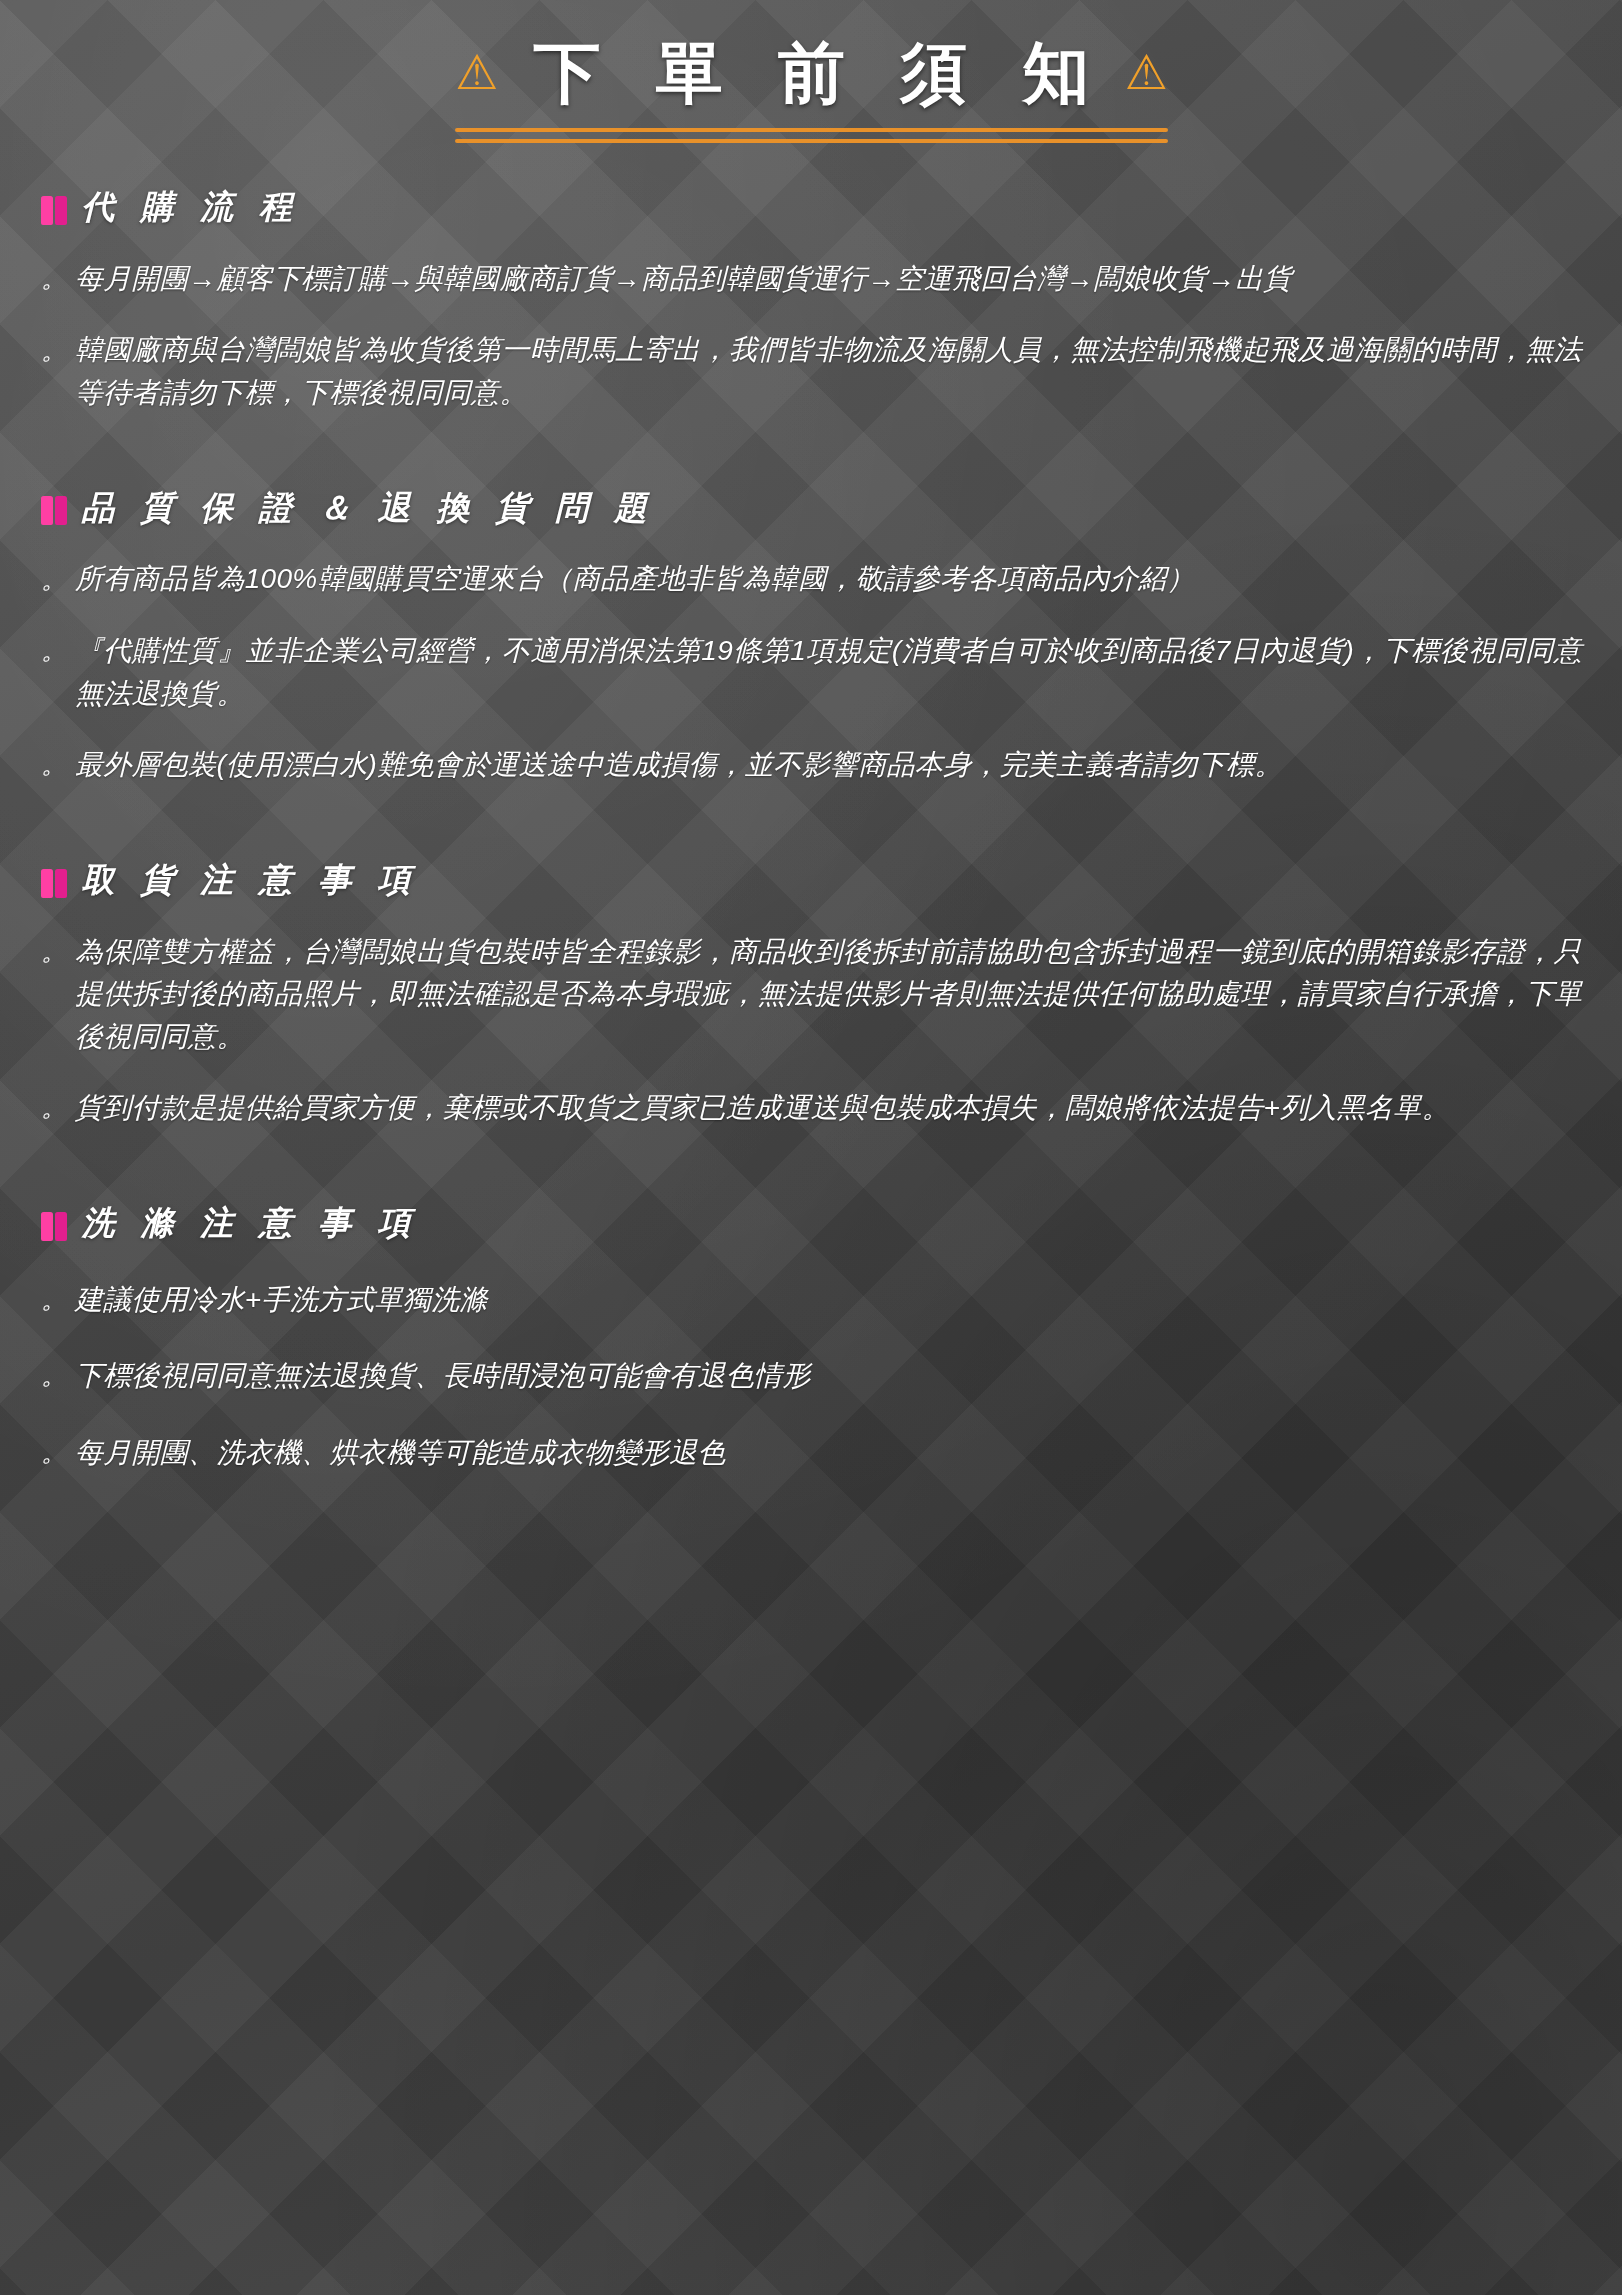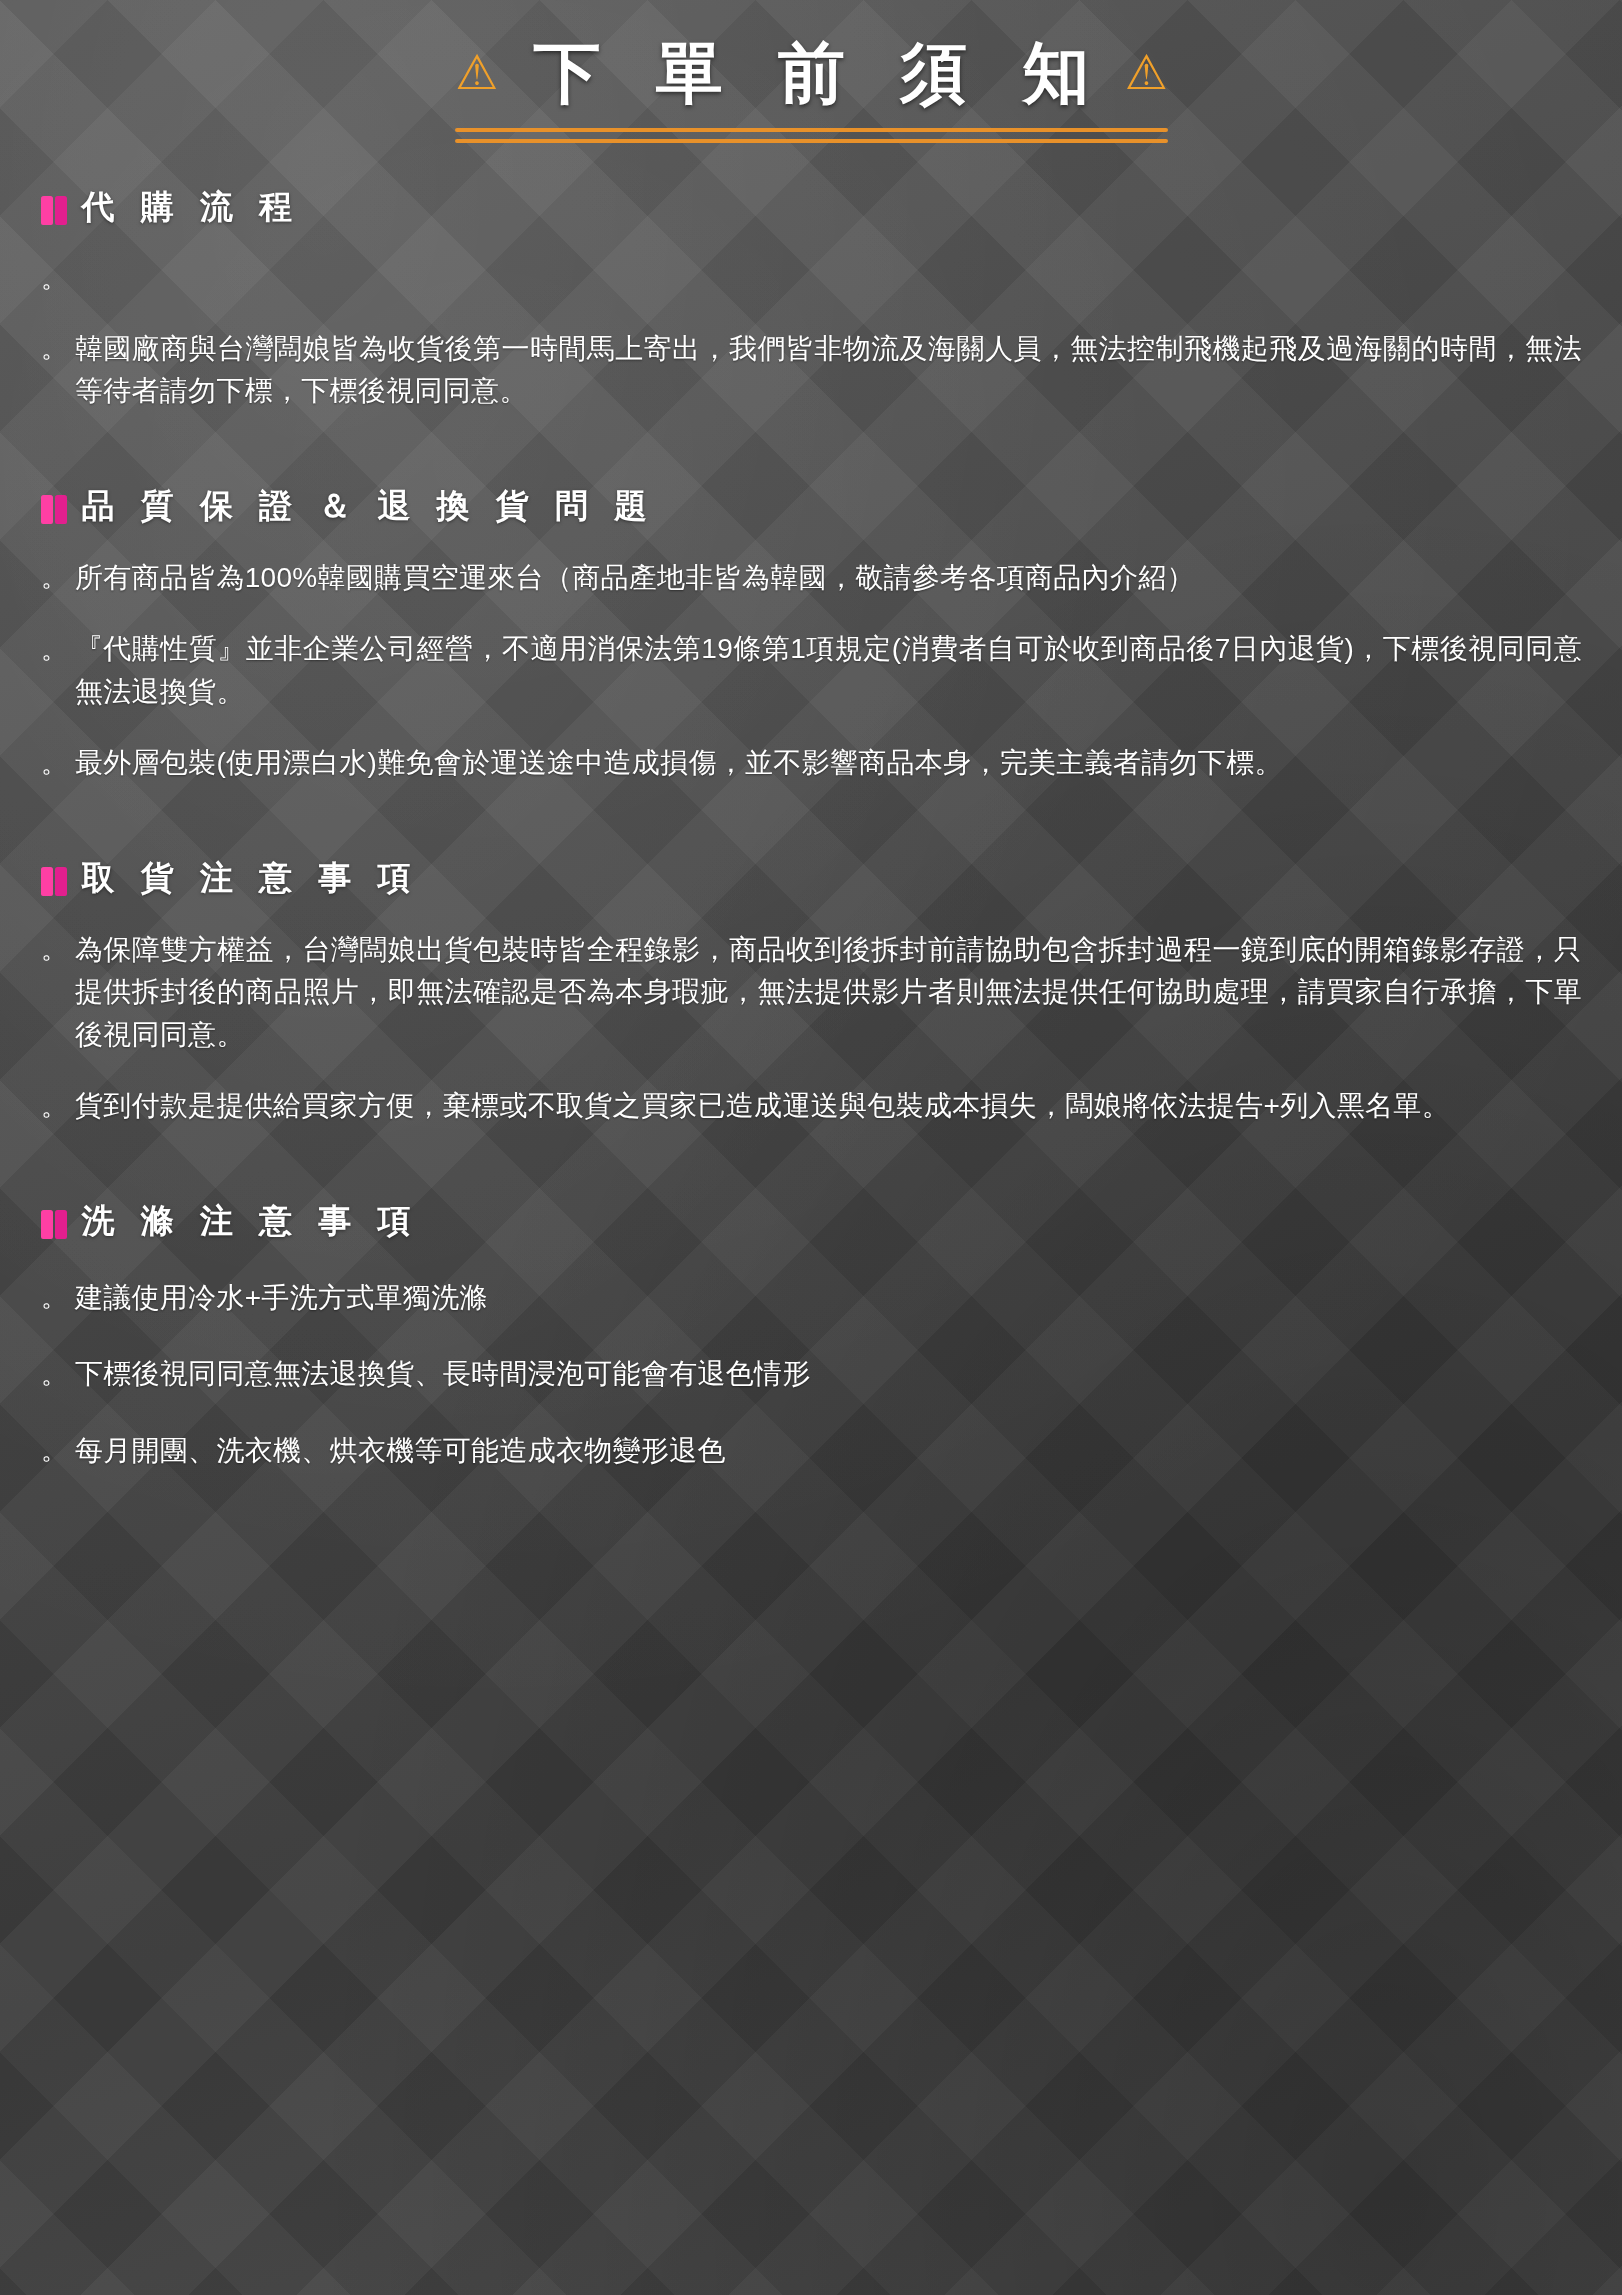--- a/index.html
+++ b/index.html
@@ -78,20 +78,21 @@
     background: #e8912a;
     border-radius: 2px;
   }
   .header-rules .rule + .rule {
     margin-top: 7.2px;
   }
 
   
   .section {
     margin-top: 43px;
+    font-style: italic;
   }
   .section-heading {
     display: flex;
     align-items: center;
     gap: 14.4px;
     margin-bottom: 9.2px;
   }
   .heading-icon {
     display: inline-flex;
     align-items: flex-end;
@@ -161,20 +162,21 @@
     <div class="section">
       <div class="section-heading">
         <span class="heading-icon">
             <i></i>
             <i></i>
           </span>
         <span class="section-title">代 購 流 程</span>
       </div>
       <div class="bullet">
         <span class="bullet-mark">。</span>
+        <span class="bullet-text">每月開團→顧客下標訂購→與韓國廠商訂貨→商品到韓國貨運行→空運飛回台灣→闆娘收貨→出貨</span>
       </div>
       <div class="bullet">
         <span class="bullet-mark">。</span>
         <span class="bullet-text">韓國廠商與台灣闆娘皆為收貨後第一時間馬上寄出，我們皆非物流及海關人員，無法控制飛機起飛及過海關的時間，無法等待者請勿下標，下標後視同同意。</span>
       </div>
     </div>
 
     <div class="spacer-lg"></div>
 
     <div class="section">

